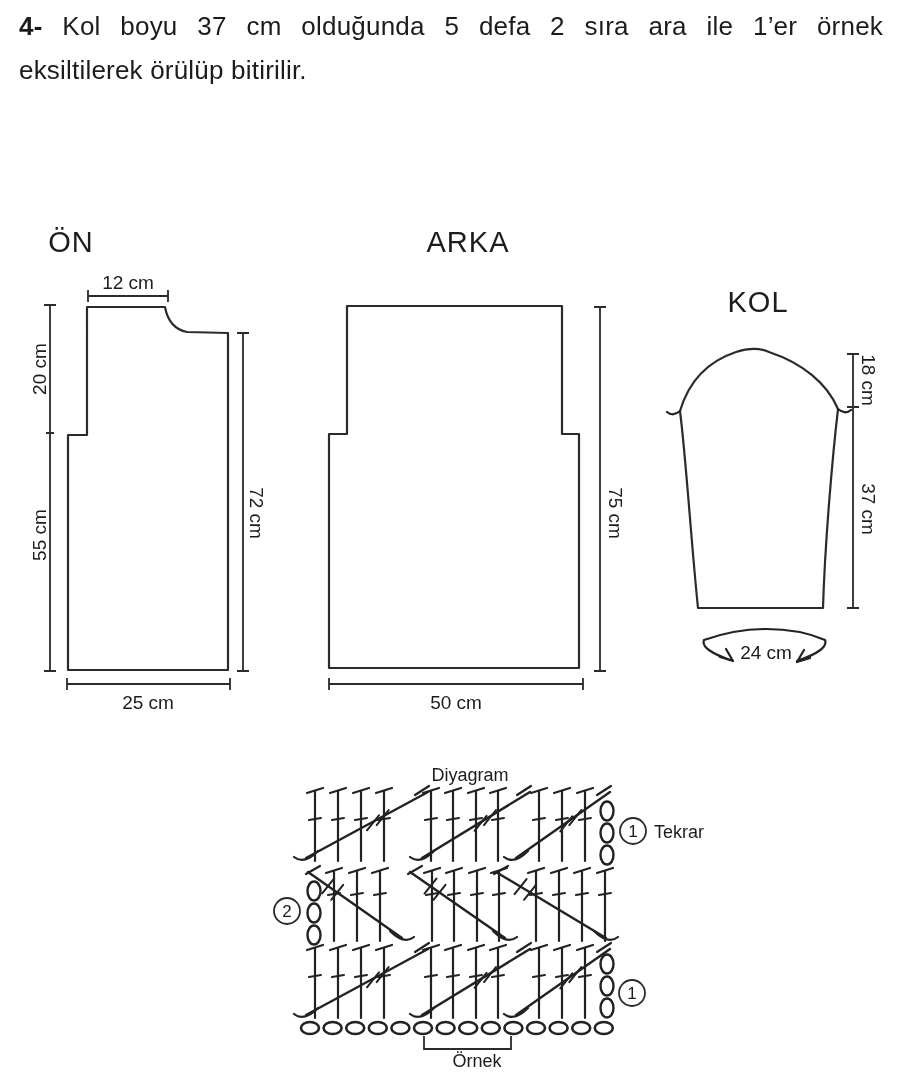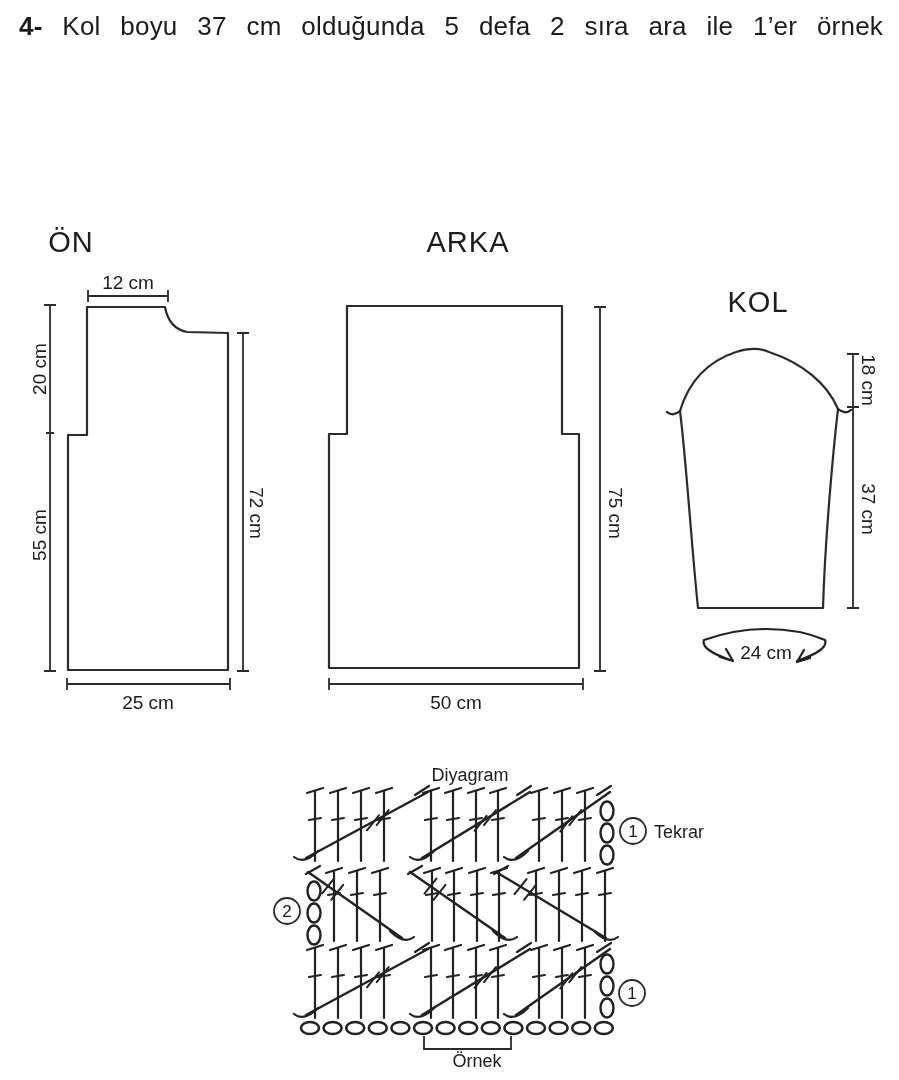--- a/index.html
+++ b/index.html
@@ -19,20 +19,21 @@
   .mline{fill:none;stroke:#2b2b2b;stroke-width:1.8;}
   .chartline{fill:none;stroke:#222;stroke-width:2.2;stroke-linecap:round;}
 </style>
 </head>
 <body>
 
 <div class="page">
 
   <div class="instructions">
     <div class="jline"><span class="b">4-</span> <span>Kol boyu 37 cm olduğunda 5 defa 2 sıra ara ile 1’er örnek</span></div>
+    <div>eksiltilerek örülüp bitirilir.</div>
   </div>
 
   <svg class="overlay" viewBox="0 0 899 1080">
 
     <text class="t-title" x="71" y="252" text-anchor="middle">ÖN</text>
     <path class="outline" d="M87 307 L165 307 C167 318 172 329 187 332 L228 333 L228 670 L68 670 L68 435 L87 435 Z"></path>
     <path class="mline" d="M88 296 H168 M88 290 V302 M168 290 V302"></path>
     <text class="t-meas" x="128" y="289" text-anchor="middle">12 cm</text>
     <path class="mline" d="M50 305 V671 M44 305 H56 M44 671 H56 M46 433 H54"></path>
     <text class="t-meas" transform="translate(46 369) rotate(-90)" text-anchor="middle">20 cm</text>

